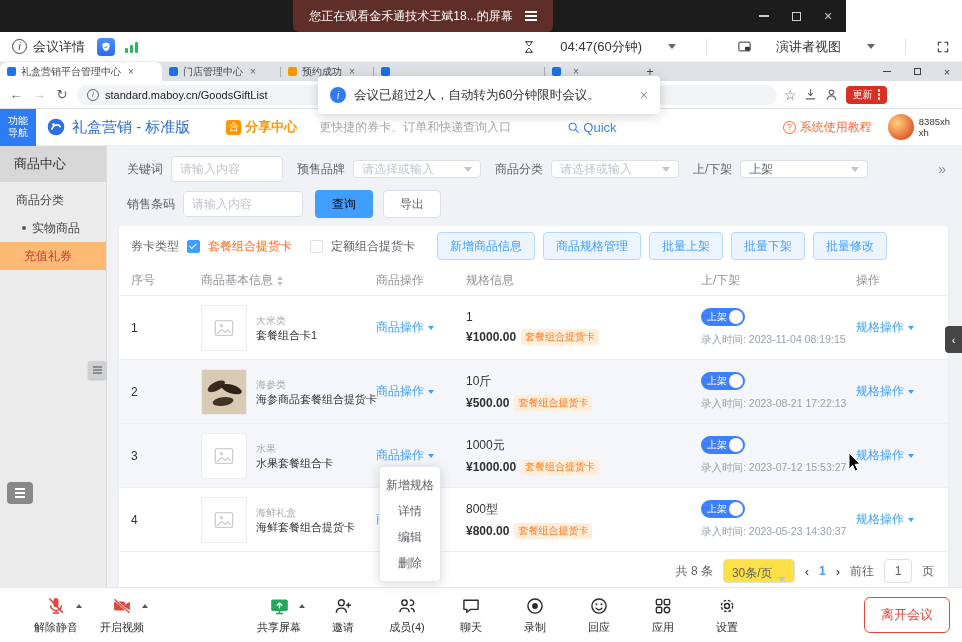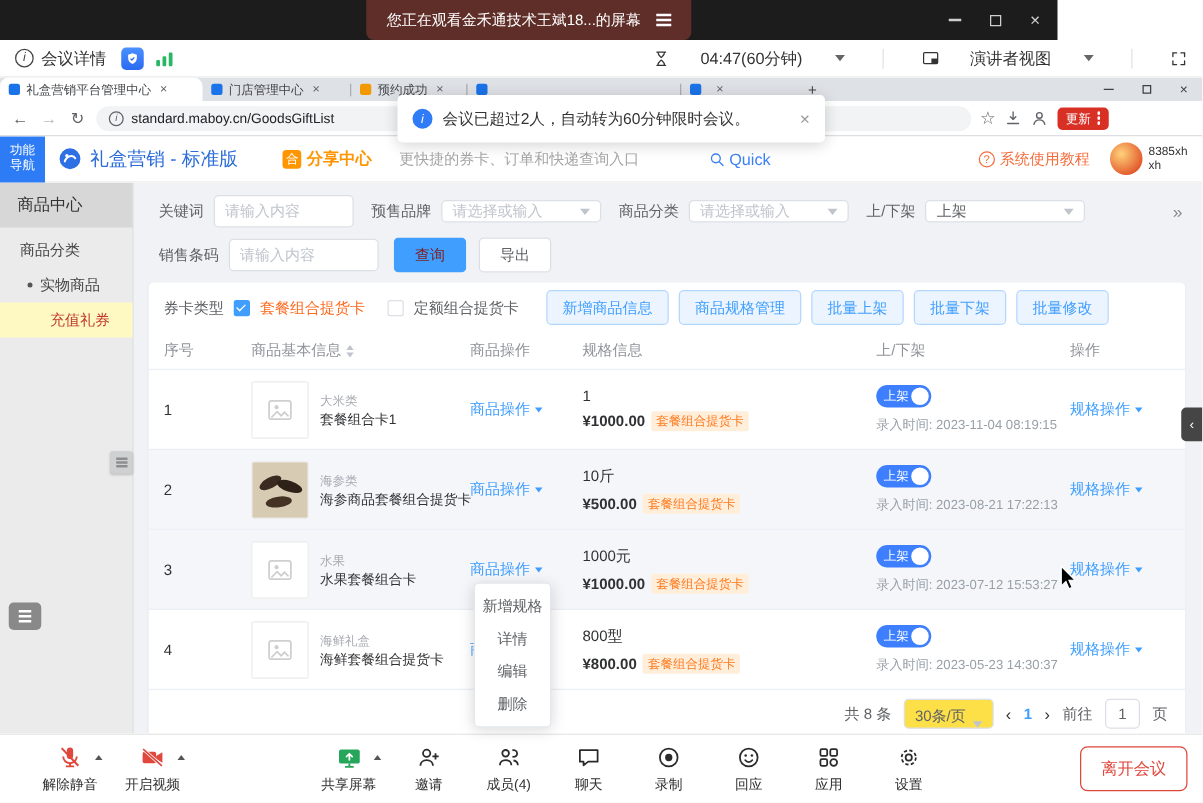--- a/index.html
+++ b/index.html
@@ -71,35 +71,35 @@
   .avatar {width:26px;height:26px;border-radius:50%;background:radial-gradient(circle at 35% 35%,#ffd27a,#e2582b 75%);flex:none}
   .uname {font-size:9.5px;color:#333;line-height:1.2}
 
   
   .workspace {position:absolute;top:146px;left:0;width:962px;height:441px;display:flex;z-index:4}
   .sidebar {width:107px;background:#ebebeb;border-right:1px solid #ddd;flex:none}
   .side-section {height:36px;background:#d7d7d7;display:flex;align-items:center;padding-left:14px;font-size:13px;color:#333;cursor:pointer}
   .side-item {height:28px;display:flex;align-items:center;padding-left:16px;font-size:12px;color:#444;cursor:pointer}
   .side-item .bullet {width:4px;height:4px;border-radius:50%;background:#555;margin-right:6px}
   .side-item.sub {padding-left:22px}
-  .side-item.active {background:#fef9c3;color:#c23b31;padding-left:40px}
+  .side-item.active {background:#fdba74;color:#c23b31;padding-left:24px}
   .sidebar-pad {height:4px}
 
   .main {flex:1;background:#f0f2f5;display:flex;flex-direction:column;padding:10px 14px 0 12px;position:relative;overflow:hidden}
   .filter-row {display:flex;align-items:center;margin-bottom:8px;padding-left:8px}
   .f-label {font-size:12px;color:#606266;margin-right:8px;white-space:nowrap}
   .f-label.ml {margin-left:14px}
   .f-input {width:112px;height:26px;border:1px solid #dcdfe6;border-radius:4px;padding:0 8px;font-size:12px;color:#606266;outline:none;background:#fff}
   .f-input::placeholder {color:#c0c4cc}
   .f-select {width:128px;height:18px;border:1px solid #dcdfe6;border-radius:4px;padding:0 8px;font-size:12px;color:#c0c4cc;display:flex;align-items:center;justify-content:space-between;background:#fff;cursor:pointer}
   .f-select.filled {color:#606266}
   .sel-caret {width:0;height:0;border-left:4px solid transparent;border-right:4px solid transparent;border-top:5px solid #c0c4cc}
   .collapse {margin-left:auto;color:#8a8a8a;font-size:14px;cursor:pointer;padding-right:2px}
   .btn {height:28px;border-radius:4px;font-size:12px;display:inline-flex;align-items:center;padding:0 16px;cursor:pointer;border:1px solid transparent;white-space:nowrap}
-  .btn-primary {background:#409eff;color:#7f1d1d}
+  .btn-primary {background:#409eff;color:#000000}
   .btn-plain {background:#fff;border-color:#dcdfe6;color:#606266}
   .btn-lite {background:#ecf5ff;border-color:#b3d8ff;color:#409eff;padding:0 12px}
 
   .card {background:#fff;border-radius:4px;flex:1;margin-bottom:7px;display:flex;flex-direction:column;box-shadow:0 1px 3px rgba(0,0,0,.04)}
   .tool-row {display:flex;align-items:center;height:40px;padding:0 12px;font-size:12px;color:#606266;gap:8px}
   .chk {width:13px;height:13px;border:1px solid #dcdfe6;border-radius:2px;background:#fff;display:inline-flex;align-items:center;justify-content:center;cursor:pointer;flex:none}
   .chk.checked {background:#409eff;border-color:#409eff}
   .chk.checked::after {content:"";width:6px;height:3px;border-left:1.5px solid #fff;border-bottom:1.5px solid #fff;transform:rotate(-45deg) translate(0,-1px)}
   .chk-label1 {color:#ff6a1f;margin-right:10px}
   .chk-label2 {color:#606266;margin-right:14px}

